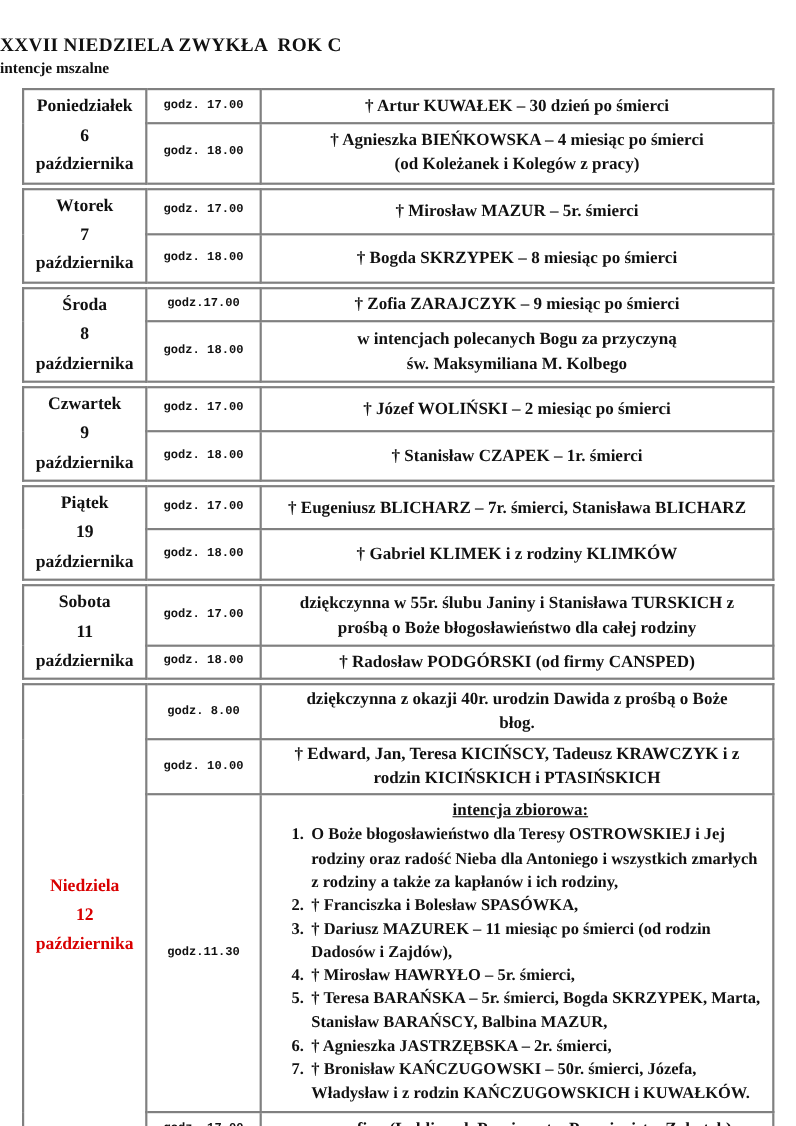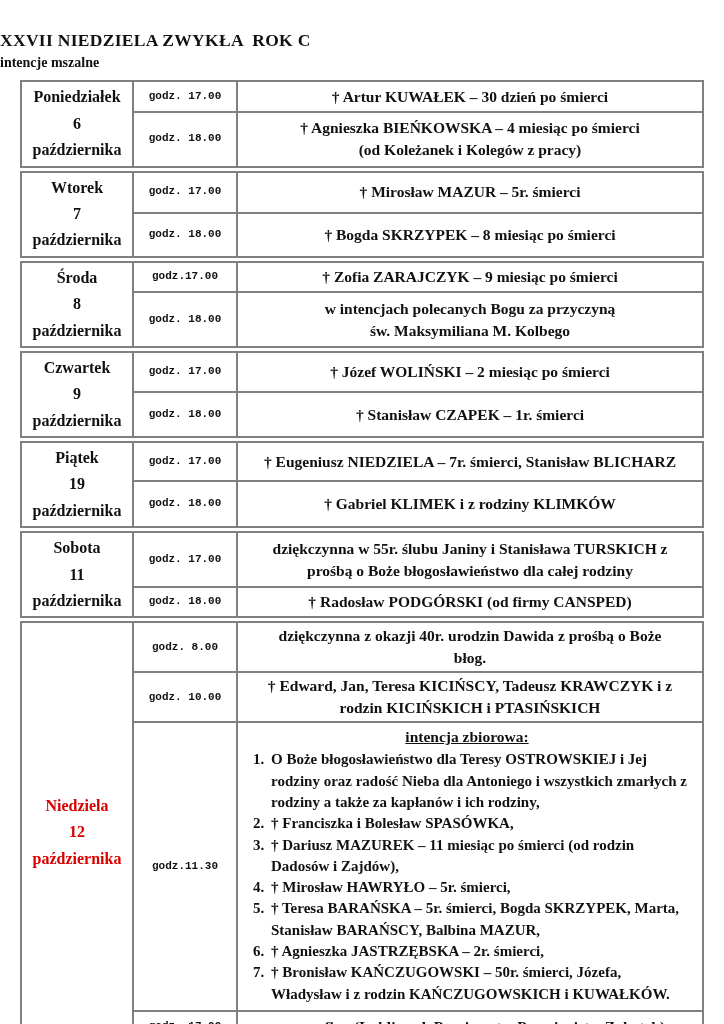--- a/index.html
+++ b/index.html
@@ -57,21 +57,21 @@
   td.day {
     font-size: 16px;
     line-height: 1.65;
     padding: 2px 2px;
   }
   td.day.red { color: var(--accent); }
   td.time { font-size: 11px; font-family: Liberation Mono, monospace; }
   td.intent { white-space: pre-line; }
   td.collective {
     text-align: left;
-    padding: 3px 8px 5px 2px;
+    padding: 3px 8px 5px 14px;
   }
   .collective-hdr {
     text-align: center;
     text-decoration: underline;
     font-size: 15.5px;
     margin-bottom: 1px;
   }
   ol.clist {
     margin: 0;
     padding-left: 28px;
@@ -195,21 +195,21 @@
         <col>
       </colgroup>
     <tbody>
         <tr style="height:28px;">
       <td class="day" rowspan="2">
         <div>Piątek</div>
         <div>19</div>
         <div>października</div>
       </td>
       <td class="time">godz. 17.00</td>
-      <td class="intent">† Eugeniusz NIEDZIELA – 7r. śmierci, Stanisław BLICHARZ</td>
+      <td class="intent">† Eugeniusz BLICHARZ – 7r. śmierci, Stanisława BLICHARZ</td>
     </tr>
     <tr style="height:33px;">
       <td class="time">godz. 18.00</td>
       <td class="intent">† Gabriel KLIMEK i z rodziny KLIMKÓW</td>
     </tr>
   </tbody>
     </table>
 
   <table class="group">
     <colgroup>

